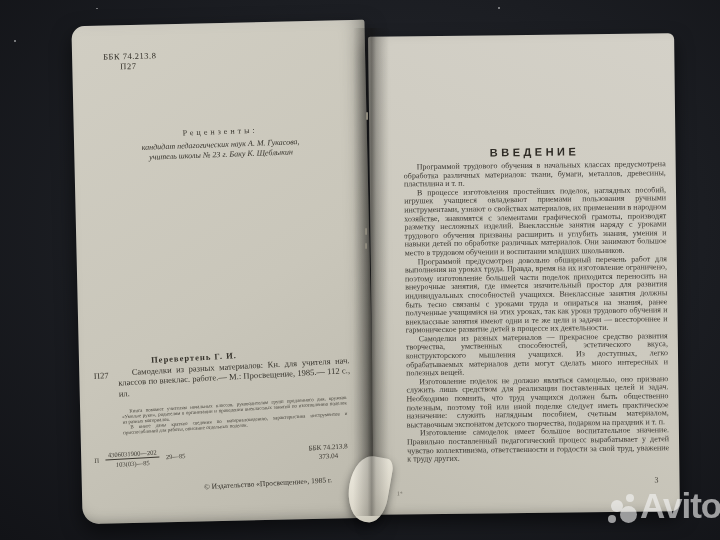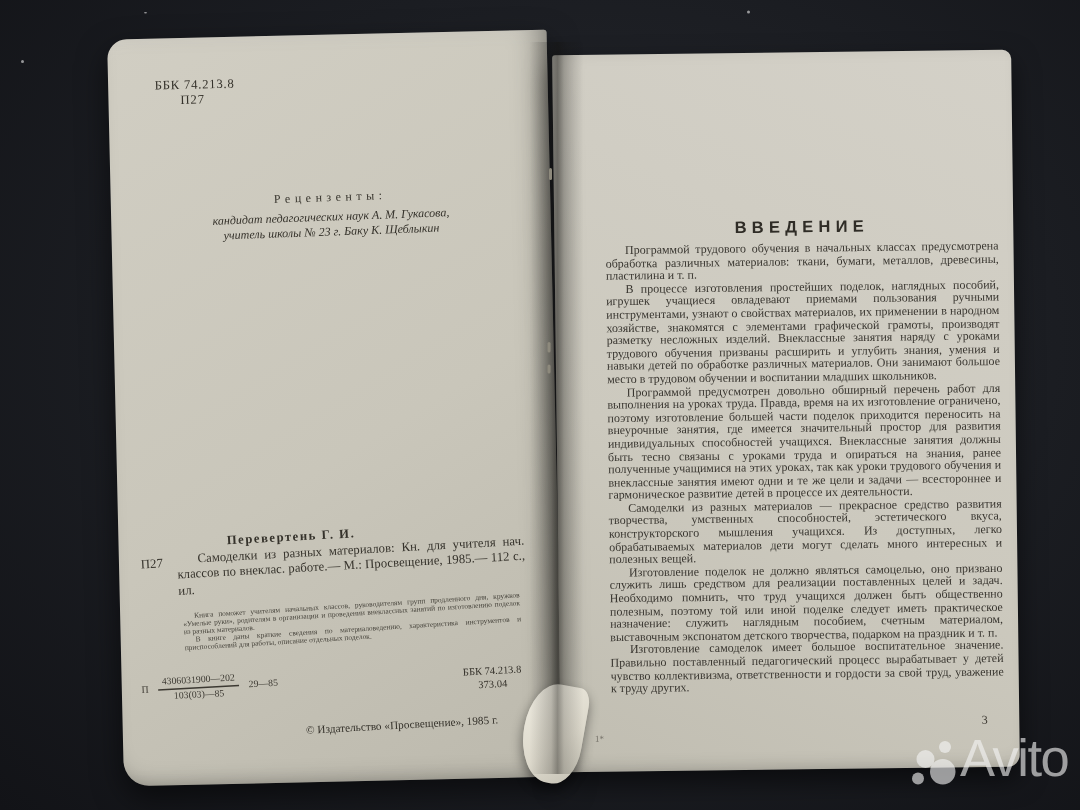--- a/index.html
+++ b/index.html
@@ -88,21 +88,21 @@
   
   .watermark { position:absolute; left:607px; top:489px; width:120px; height:52px; z-index:9;
                color:rgba(244,244,244,.62); pointer-events:none; }
   .wm-dots { position:absolute; left:0; top:4px; width:32px; height:32px; }
   .wm-dots i { position:absolute; background:rgba(244,244,244,.62); border-radius:50%; }
   .wm-d1 { left:4px;  top:7px;  width:12px; height:12px; }
   .wm-d2 { left:19px; top:1px;  width:8px;  height:8px; }
   .wm-d3 { left:1px;  top:22px; width:8px;  height:8px; }
   .wm-d4 { left:13px; top:13px; width:17px; height:17px; }
   .wm-text { position:absolute; left:33px; top:-3px;
-             font-family:"Liberation Sans", sans-serif; font-weight:normal;
+             font-family:"Liberation Sans", sans-serif; font-weight:bold;
              font-size:35px; letter-spacing:-1px; }
 </style>
 </head>
 <body>
 
 <div>
 
   <span class="speck" style="left:14px; top:40px; width:2px; height:2px;"></span>
   <span class="speck" style="left:96px; top:8px; width:2px; height:1px;"></span>
   <span class="speck" style="left:498px; top:7px; width:2px; height:2px;"></span>

